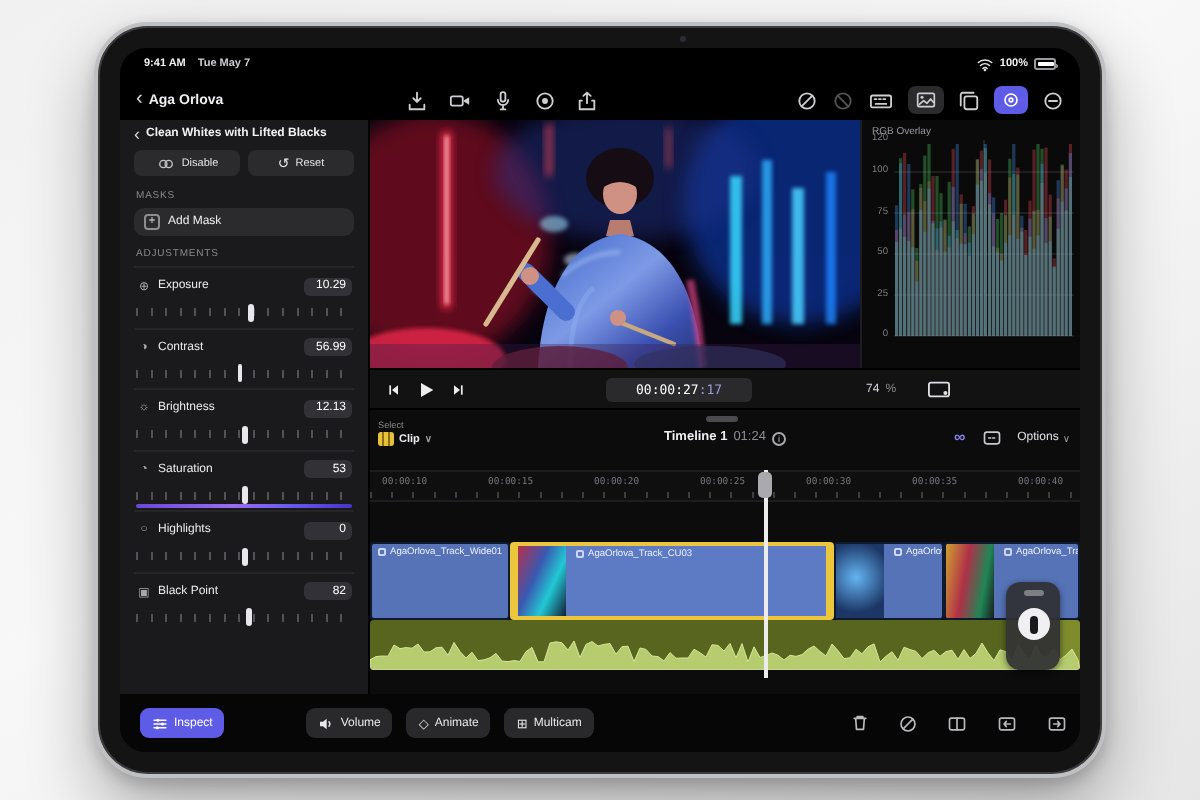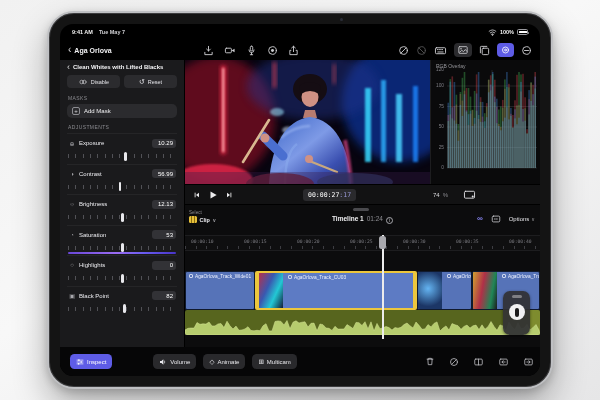--- a/index.html
+++ b/index.html
@@ -54,21 +54,21 @@
   
   .viewer{position:absolute;left:125px;top:36px;width:245px;height:124px;background:#05030c;overflow:hidden}
   
   .scope{position:absolute;left:370px;top:36px;width:110px;height:124px;background:#0a0a0b;border-left:1px solid #1d1d1f}
   .scope-title{position:absolute;left:5px;top:3px;font-size:5px;color:#98989d}
   .scope-tick{position:absolute;left:3px;width:10px;text-align:right;font-size:4.8px;color:#7e7e84}
   .scope svg{position:absolute;left:0;top:0}
   
   .transport{position:absolute;left:125px;top:160px;width:355px;height:20px;background:#121213;border-top:1px solid #000;display:flex;align-items:center}
   .tr-icons{display:flex;align-items:center;gap:7px;margin-left:8px;color:#ececee}
-  .tcode{position:absolute;left:118px;display:flex;background:#2a2a2d;border-radius:3px;padding:2px 5px;font-family:"DejaVu Sans Mono",monospace;font-size:6.5px;color:#fff}
+  .tcode{position:absolute;left:118px;display:flex;background:#2a2a2d;border-radius:3px;padding:2px 15px;font-family:"DejaVu Sans Mono",monospace;font-size:6.5px;color:#fff}
   .tcode .fr{color:#9a9ad8}
   .tr-zoom{position:absolute;left:248px;display:flex;align-items:center;gap:3px;font-size:6px;color:#d8d8dc}
   .tr-zoom .u{color:#8a8a8f}
   .tr-mon{position:absolute;left:278px;color:#e0e0e4}
   
   .timeline{position:absolute;left:125px;top:180px;width:355px;height:143px;background:#0c0c0d;border-top:1px solid #000}
   .drag-pill{position:absolute;left:168px;top:3px;width:16px;height:3px;border-radius:2px;background:#4a4a4e}
   .tl-head{position:absolute;left:0;top:7px;width:355px;height:16px}
   .sel-label{position:absolute;left:4px;top:-2px;font-size:4.6px;color:#8a8a8f}
   .clip-sel{position:absolute;left:4px;top:4px;display:flex;align-items:center;gap:2.5px;font-size:5.5px;font-weight:bold;color:#ececf0}

